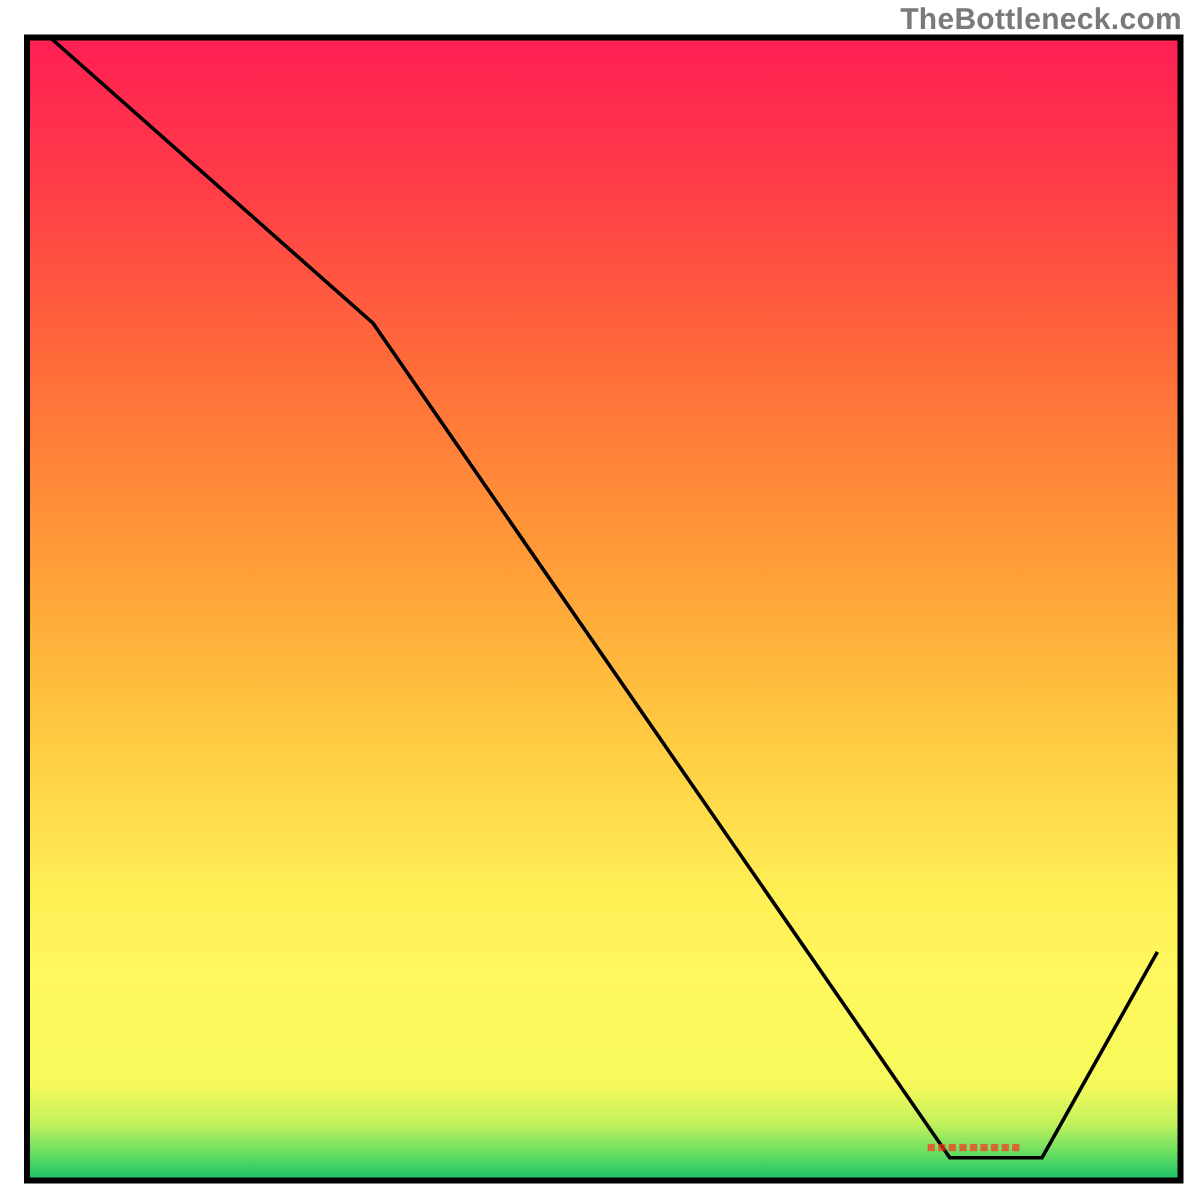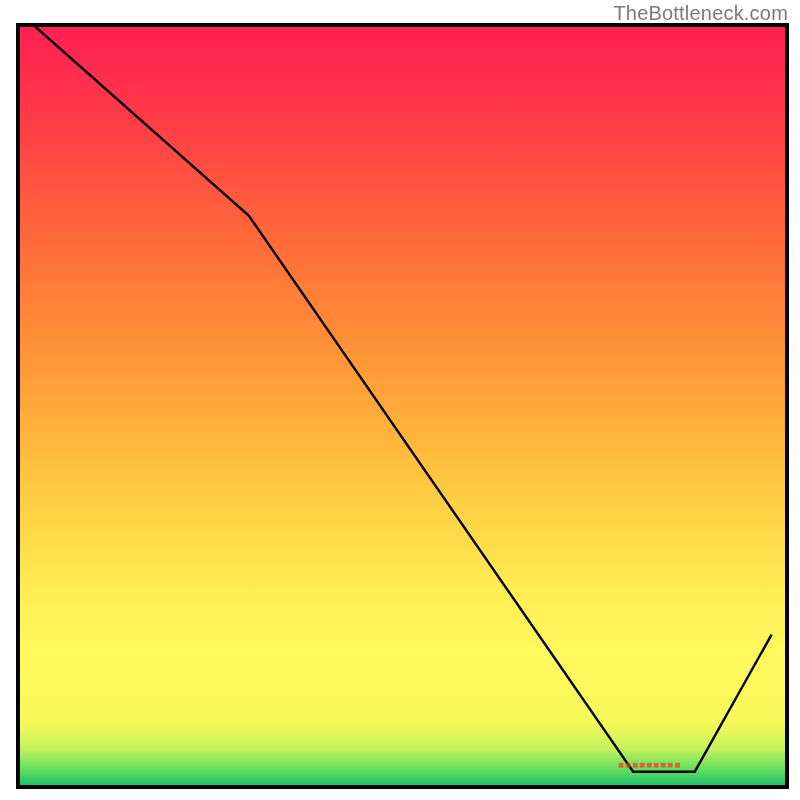--- a/index.html
+++ b/index.html
@@ -14,21 +14,21 @@
   .stage {
     position: relative;
     width: 800px;
     height: 800px;
   }
   .watermark {
     position: absolute;
     top: 2px;
     right: 12px;
     font-size: 20px;
-    font-weight: 400;
+    font-weight: 700;
     color: #7a7a7a;
     letter-spacing: 0.2px;
     user-select: none;
   }
   svg.plot {
     position: absolute;
     left: 0;
     top: 0;
   }
 </style>

